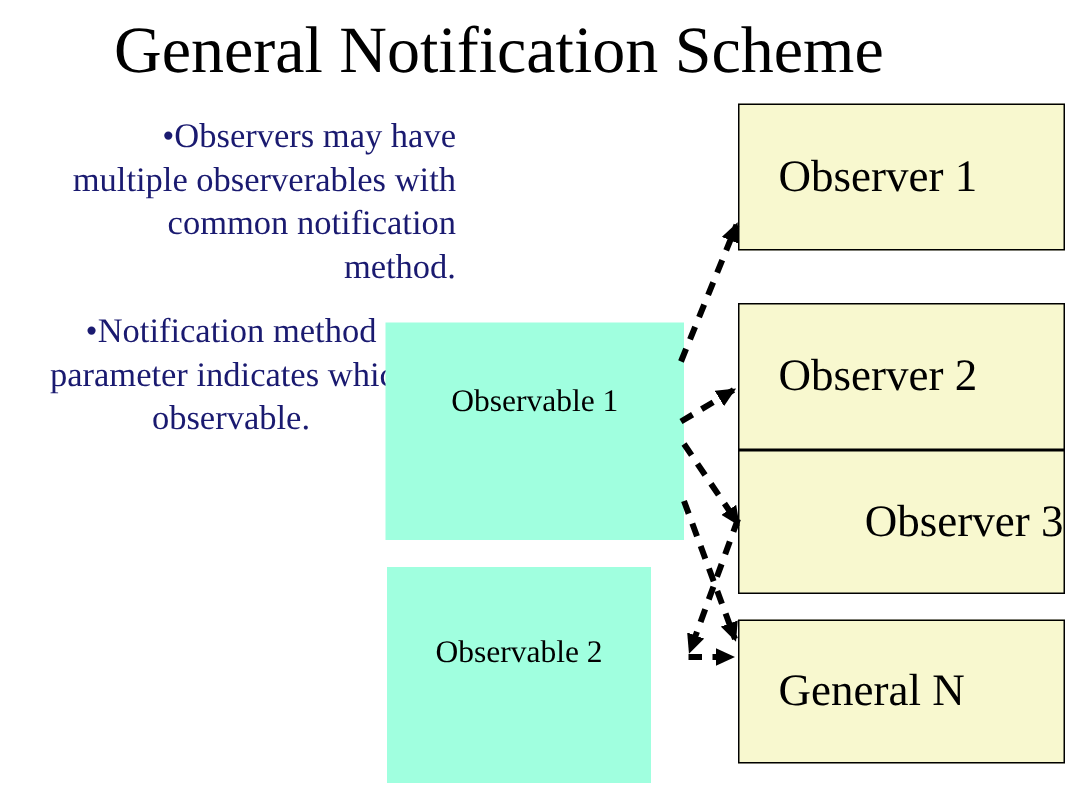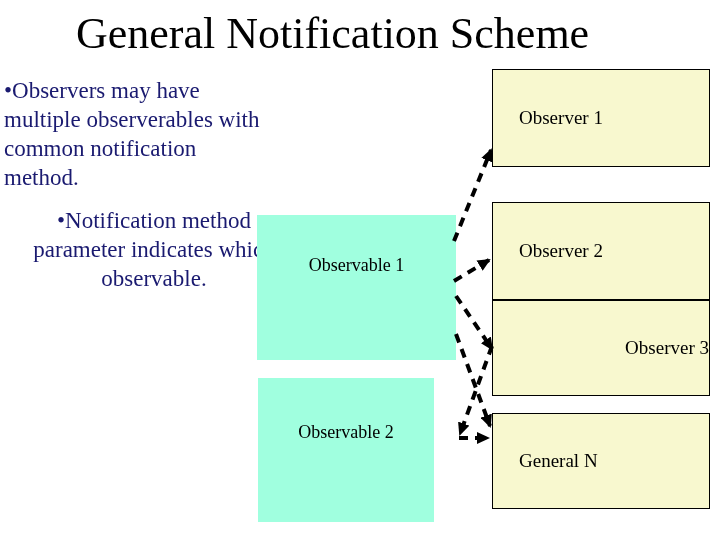--- a/index.html
+++ b/index.html
@@ -17,40 +17,40 @@
     position:absolute;left:76px;top:8px;
     font-size:44px;color:var(--title-text,#000);
     white-space:nowrap;letter-spacing:0px;
   }
   .bullet-block{
     position:absolute;left:4px;width:300px;
     font-size:23px;line-height:29px;
     color:var(--body-text,#1a1a70);
     white-space:pre-line;
   }
-  .bullet-1{top:76px;}
+  .bullet-1{top:76px;text-align:right;}
   .bullet-2{top:206px;text-align:center;}
   .node{
     position:absolute;
     display:flex;
     box-sizing:border-box;
   }
   .observable{
     background:var(--observable-fill,#a0ffdf);
     justify-content:center;align-items:flex-start;
-    font-size:18px;color:#000;
+    font-size:21px;color:#000;
   }
   .observable-1{left:257px;top:215px;width:199px;height:145px;padding-top:40px;}
   .observable-2{left:258px;top:378px;width:176px;height:144px;padding-top:44px;}
   .observer{
     background:var(--observer-fill,#f8f8cf);
     border:1px solid var(--observer-border,#000);
     left:492px;width:218px;height:98px;
     align-items:center;padding-left:26px;
-    font-size:19px;color:#000;
+    font-size:30px;color:#000;
   }
   .observer-1{top:69px;}
   .observer-2{top:202px;}
   .observer-3{top:300px;height:96px;justify-content:flex-end;}
   .observer-n{top:413px;height:96px;}
   .arrow-layer{
     position:absolute;left:0;top:0;width:720px;height:540px;
     pointer-events:none;
   }
   .dashed-arrow{

